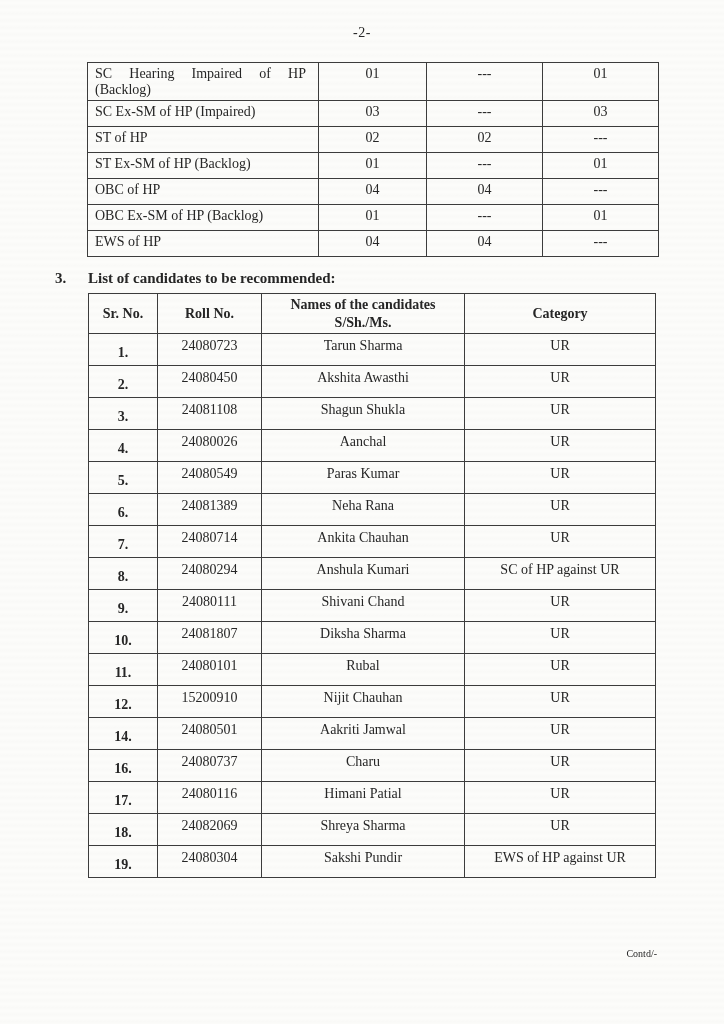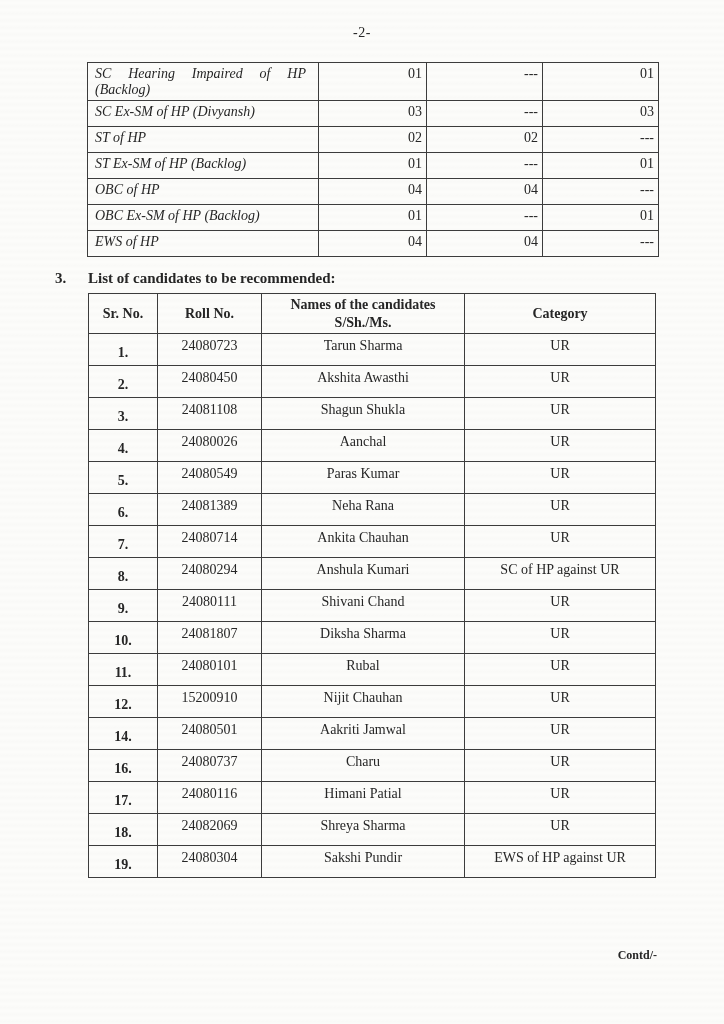--- a/index.html
+++ b/index.html
@@ -40,27 +40,26 @@
     overflow: hidden;
   }
   
   .vacancy-table {
     left: 87px;
     top: 62px;
     width: 571px;
   }
   .vacancy-table td {
     padding: 3px 4px 2px 4px;
-    text-align: right;
+    text-align: center;
   }
   .vacancy-table td.label-cell {
     text-align: justify;
     padding-left: 7px;
     padding-right: 12px;
-    font-style: italic;
   }
   .vacancy-table col.c-label { width: 231px; }
   .vacancy-table col.c-n1 { width: 108px; }
   .vacancy-table col.c-n2 { width: 116px; }
   .vacancy-table col.c-n3 { width: 116px; }
   .vacancy-table tr { height: 26px; }
   .vacancy-table tr.tall-row { height: 37px; }
   
   .section-heading {
     position: absolute;
@@ -102,22 +101,21 @@
   }
   .candidates-table td.sr-cell {
     font-weight: bold;
     padding-top: 11px;
   }
   
   .footer-note {
     position: absolute;
     top: 948px;
     right: 67px;
-    font-size: 12px;
-    font-weight: bold;
+    font-size: 10px;
   }
 </style>
 </head>
 <body>
 
 <div class="page">
 
   <div class="page-number">-2-</div>
 
   <table class="vacancy-table">
@@ -128,21 +126,21 @@
         <col class="c-n3">
     </colgroup>
     <tbody>
       <tr class="tall-row">
         <td class="label-cell">SC Hearing Impaired of HP (Backlog)</td>
         <td>01</td>
         <td>---</td>
         <td>01</td>
       </tr>
       <tr>
-        <td class="label-cell">SC Ex-SM of HP (Divyansh)</td>
+        <td class="label-cell">SC Ex-SM of HP (Impaired)</td>
         <td>03</td>
         <td>---</td>
         <td>03</td>
       </tr>
       <tr>
         <td class="label-cell">ST of HP</td>
         <td>02</td>
         <td>02</td>
         <td>---</td>
       </tr>

